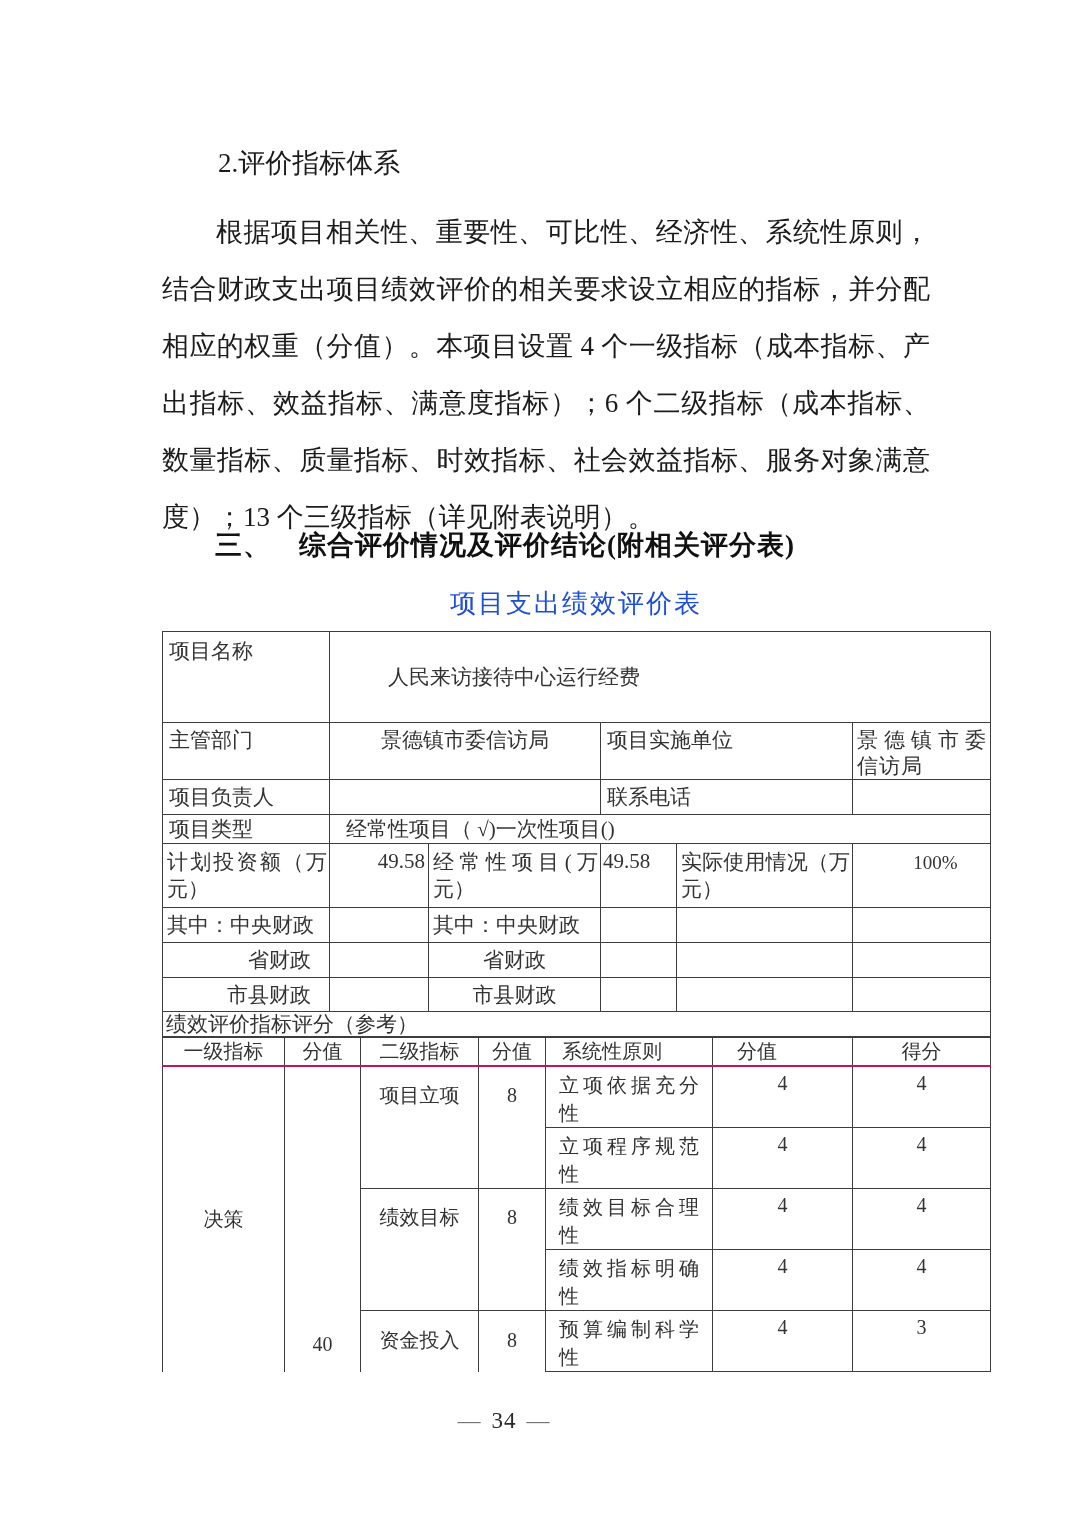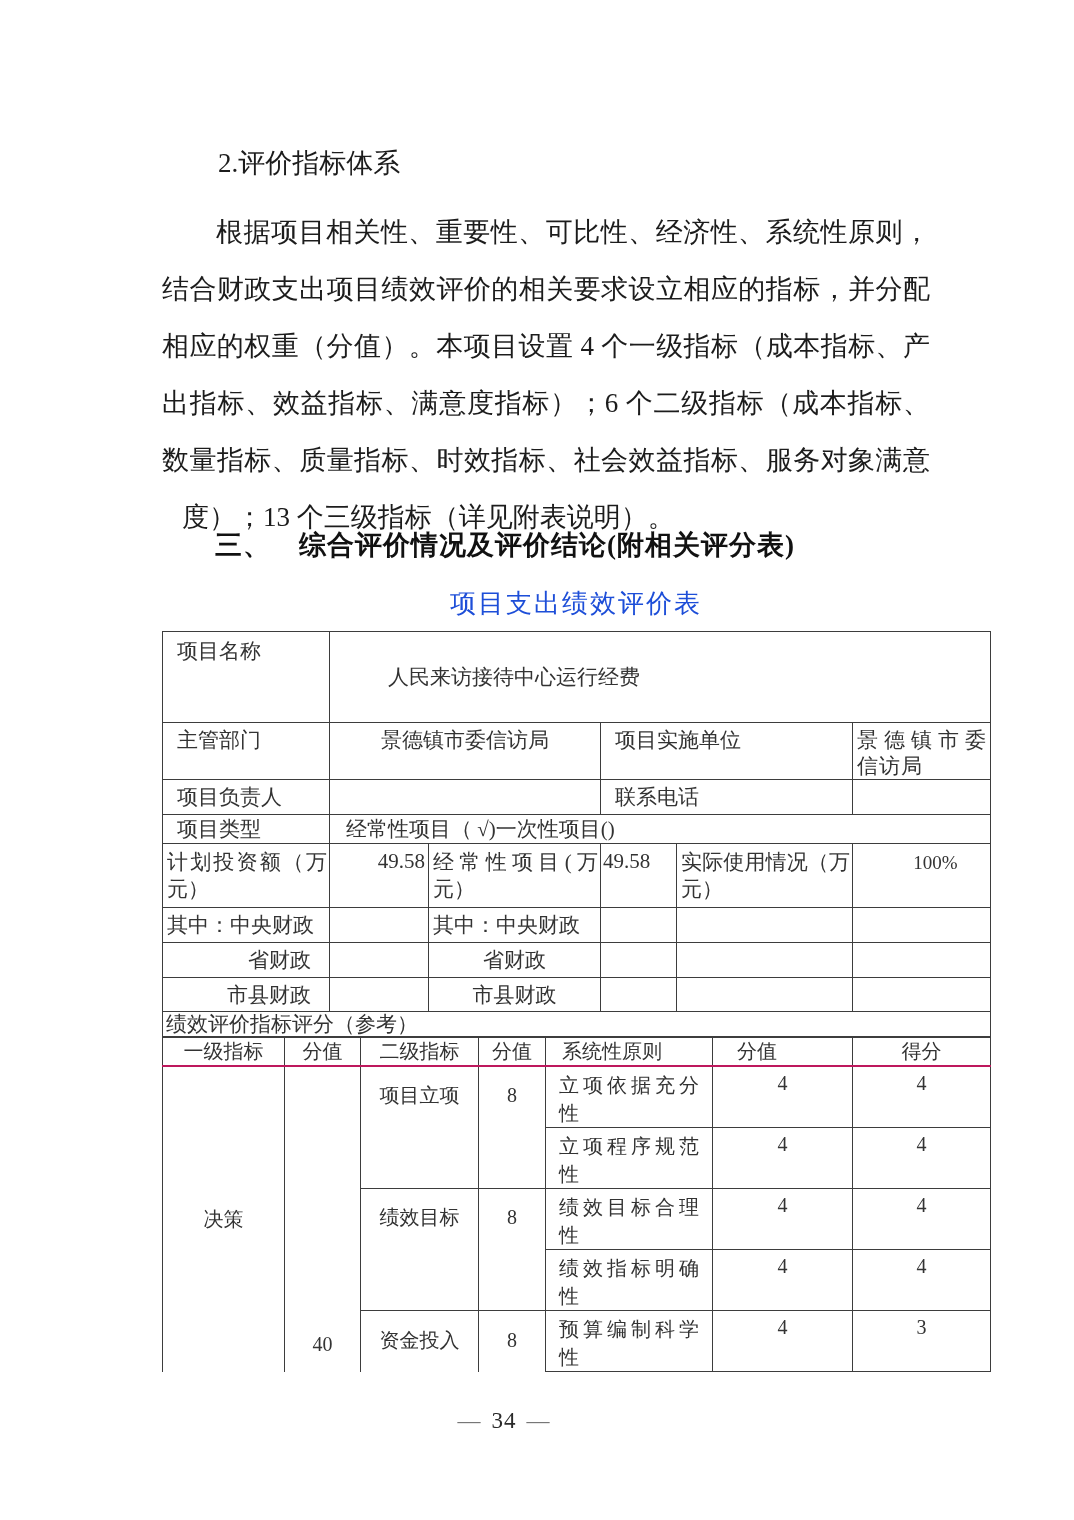--- a/index.html
+++ b/index.html
@@ -12,38 +12,38 @@
   .sec-item {
     position:absolute; left:218px; top:146px; font-size:27px; line-height:34px;
     color:#1c1c1c;
   }
   .para { position:absolute; left:162px; top:204px; width:768px; }
   .para .pline {
     font-size:27px; line-height:57px; color:#1c1c1c;
     text-align:justify; text-align-last:justify;
   }
   .para .pline.first { text-indent:54px; }
-  .para .pline.last  { text-align-last:left;margin-left:20px; }
+  .para .pline.last  { text-align-last:left; }
   .sec-heading {
     position:absolute; left:215px; top:527px; font-size:27px; font-weight:bold;
     color:#111; letter-spacing:1px;
   }
   .tbl-title {
     position:absolute; left:162px; top:586px; width:828px; text-align:center;
     font-size:26px; letter-spacing:2px; color:#1d4ed8;
   }
   
   table { border-collapse:collapse; table-layout:fixed; position:absolute; left:162px; width:828px; }
   td {
     border:1px solid #3d3d3d; font-size:21px; color:#333; padding:0 2px;
     overflow:hidden; vertical-align:middle; word-break:break-all;
   }
   .t1 { top:631px; }
   .t2 { top:1037px; }
-  .lbl { padding-left:14px; text-align:left; }
+  .lbl { padding-left:6px; text-align:left; }
   .vtop { vertical-align:top; }
   .pt4 { padding-top:4px; line-height:26px; }
   .pt5 { padding-top:5px; }
   .name-val { padding-left:58px; }
   .center { text-align:center; }
   .right  { text-align:right; padding-right:3px; }
   .rpad   { text-align:right; padding-right:18px; }
   .lpad4  { padding-left:4px; }
   .jcell  { text-align:justify; line-height:27px; padding:5px 2px 0 4px;margin-top:31px; }
   .jcell2 { text-align:justify; line-height:26px; padding:4px 3px 0 4px; letter-spacing:1px; }

